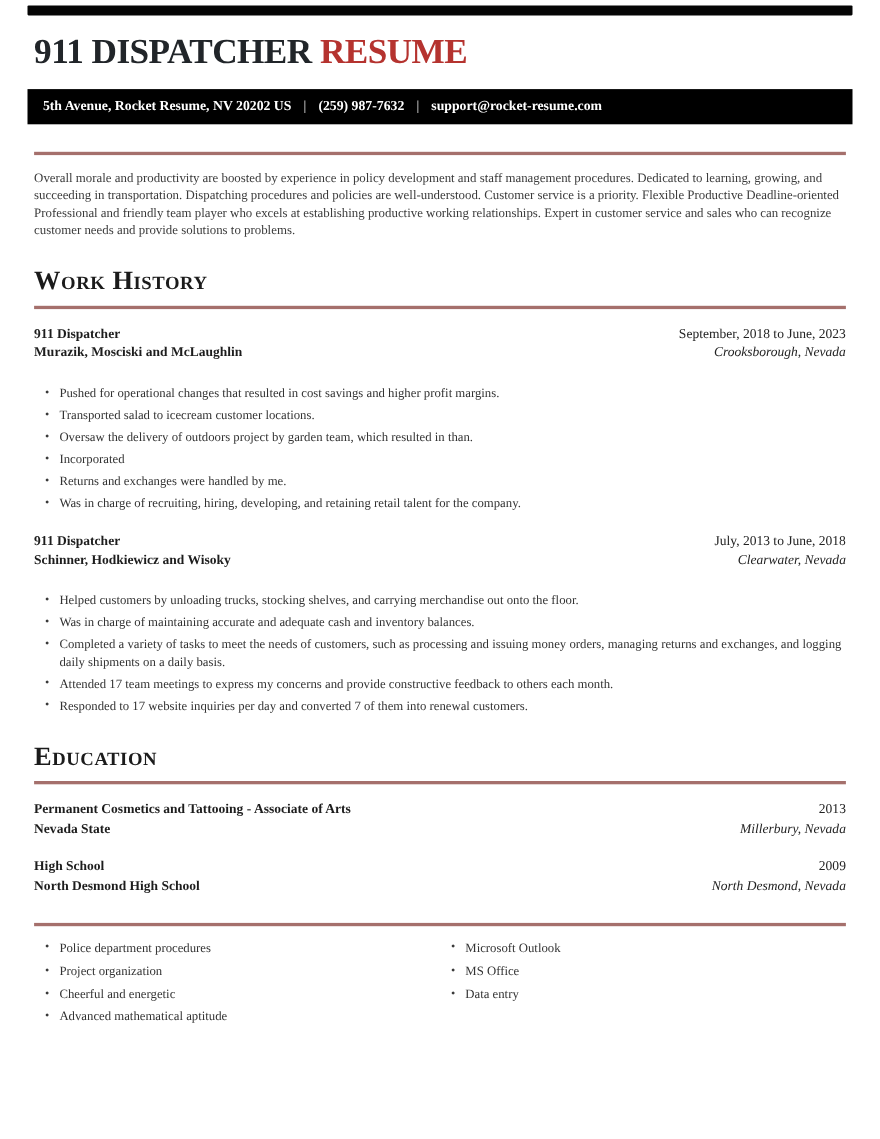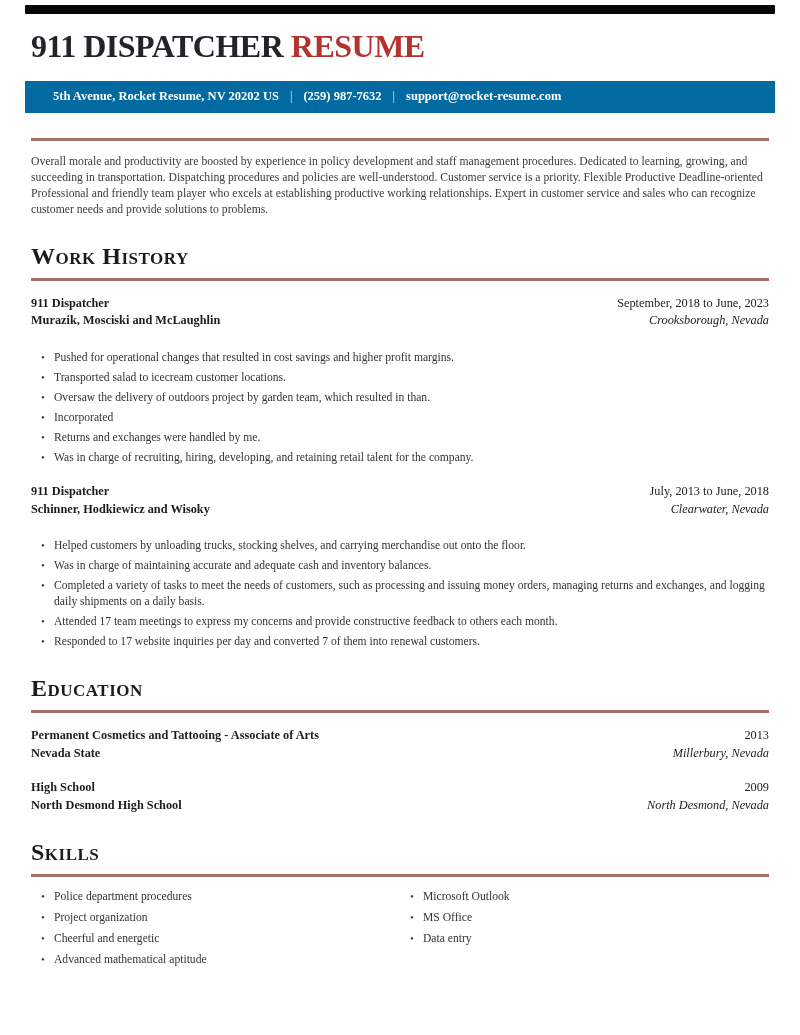--- a/index.html
+++ b/index.html
@@ -12,23 +12,23 @@
     position:absolute; top:5px; left:25px; right:25px; height:9px;
     background:#050505; border-radius:1px;
   }
   .title {
     margin:30px 31px 0 31px;
     font-size:32px; font-weight:bold; letter-spacing:-0.5px;
     color:#212529; line-height:1.05; white-space:nowrap;
   }
   .title .accent { color:#b5332f; }
   .contact-bar {
-    margin:17px 25px 0 25px; background:#0369a1; color:#ffffff;
+    margin:17px 25px 0 25px; background:#000000; color:#ffffff;
     display:flex; align-items:center; gap:11px;
-    font-size:12.5px; font-weight:bold; padding:8px 14px 9px 28px;
+    font-size:12.5px; font-weight:bold; padding:8px 14px 9px 14px;
   }
   .contact-bar .sep { font-weight:normal; color:#e8e8e8; }
   .content { margin:0 31px; }
   .section { margin-top:25px; }
   .section-heading {
     font-variant:small-caps; font-size:24px; font-weight:bold;
     color:#1b1b1b; letter-spacing:0.5px; line-height:1.1;
   }
   .section-rule {
     border:none; height:0;
@@ -147,21 +147,20 @@
           <span class="entry-side">2009</span>
         </div>
         <div class="entry-row">
           <span class="entry-main">North Desmond High School</span>
           <span class="entry-side italic">North Desmond, Nevada</span>
         </div>
       </div>
     </div>
 
     <div class="section">
-      <h2 class="section-heading">Skills</h2>
       <div class="section-rule"></div>
       <div class="skills-grid">
         <ul class="bullets">
           <li>Police department procedures</li>
           <li>Project organization</li>
           <li>Cheerful and energetic</li>
           <li>Advanced mathematical aptitude</li>
         </ul>
         <ul class="bullets">
           <li>Microsoft Outlook</li>

